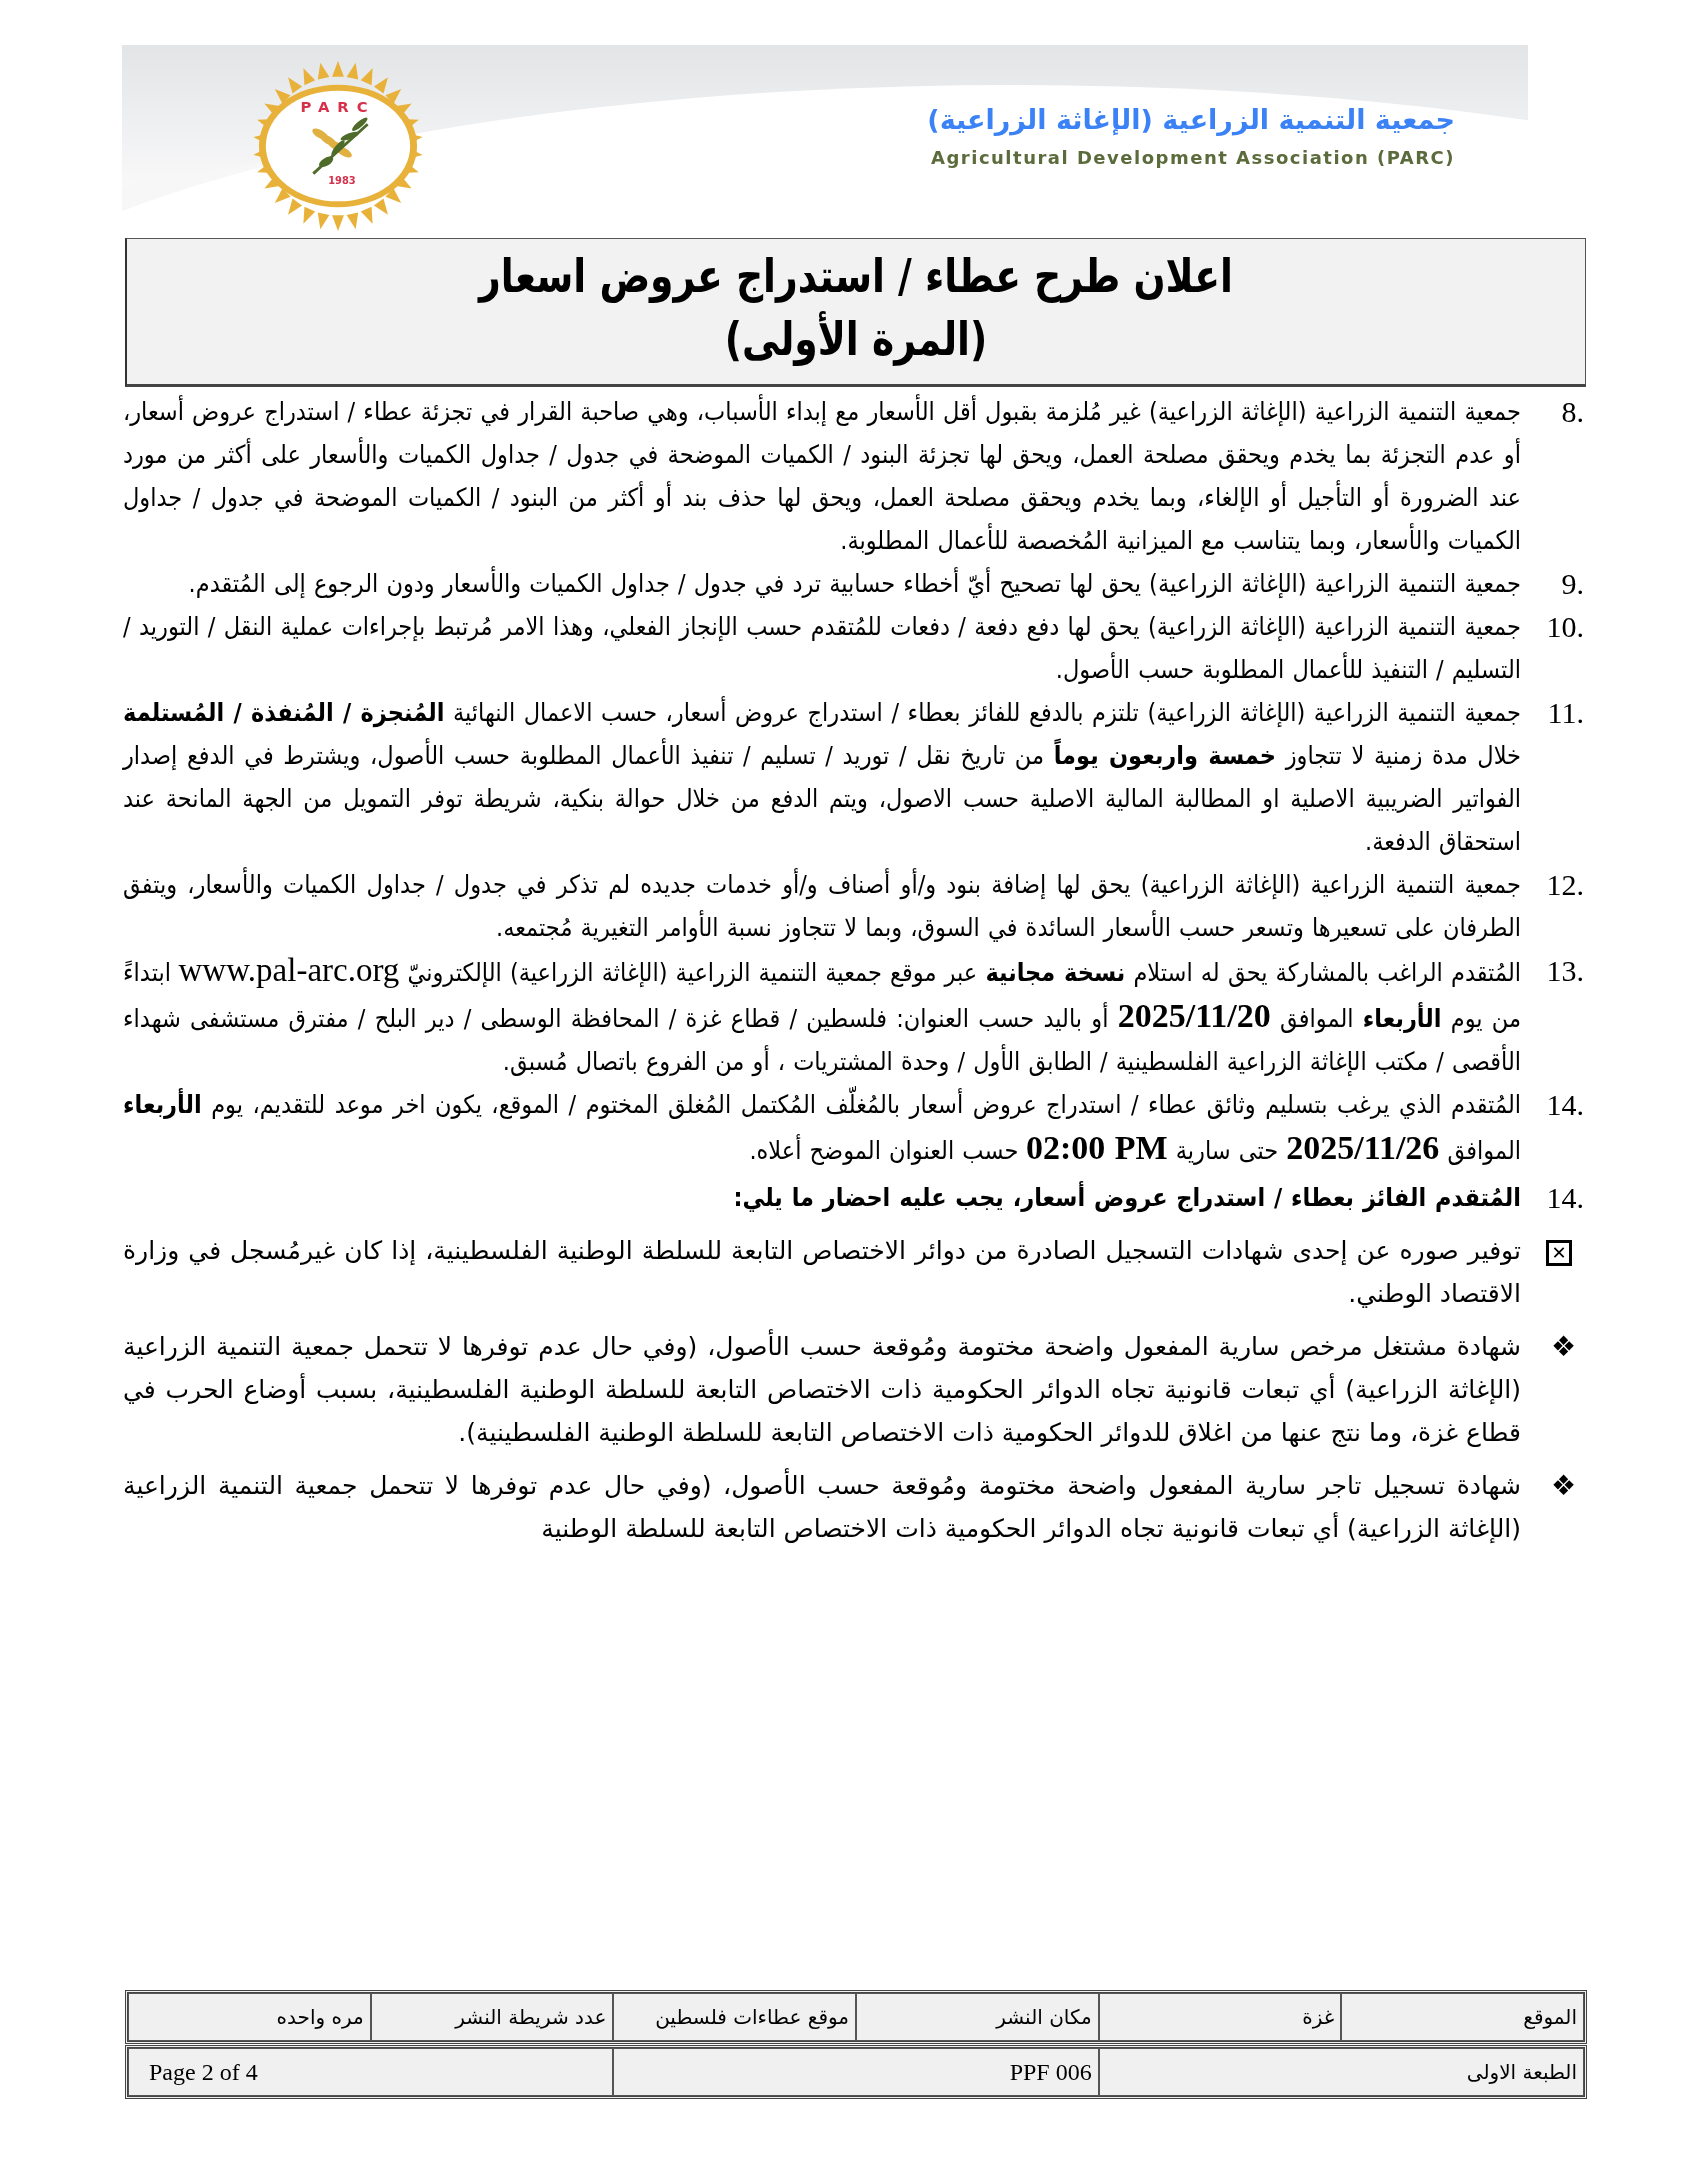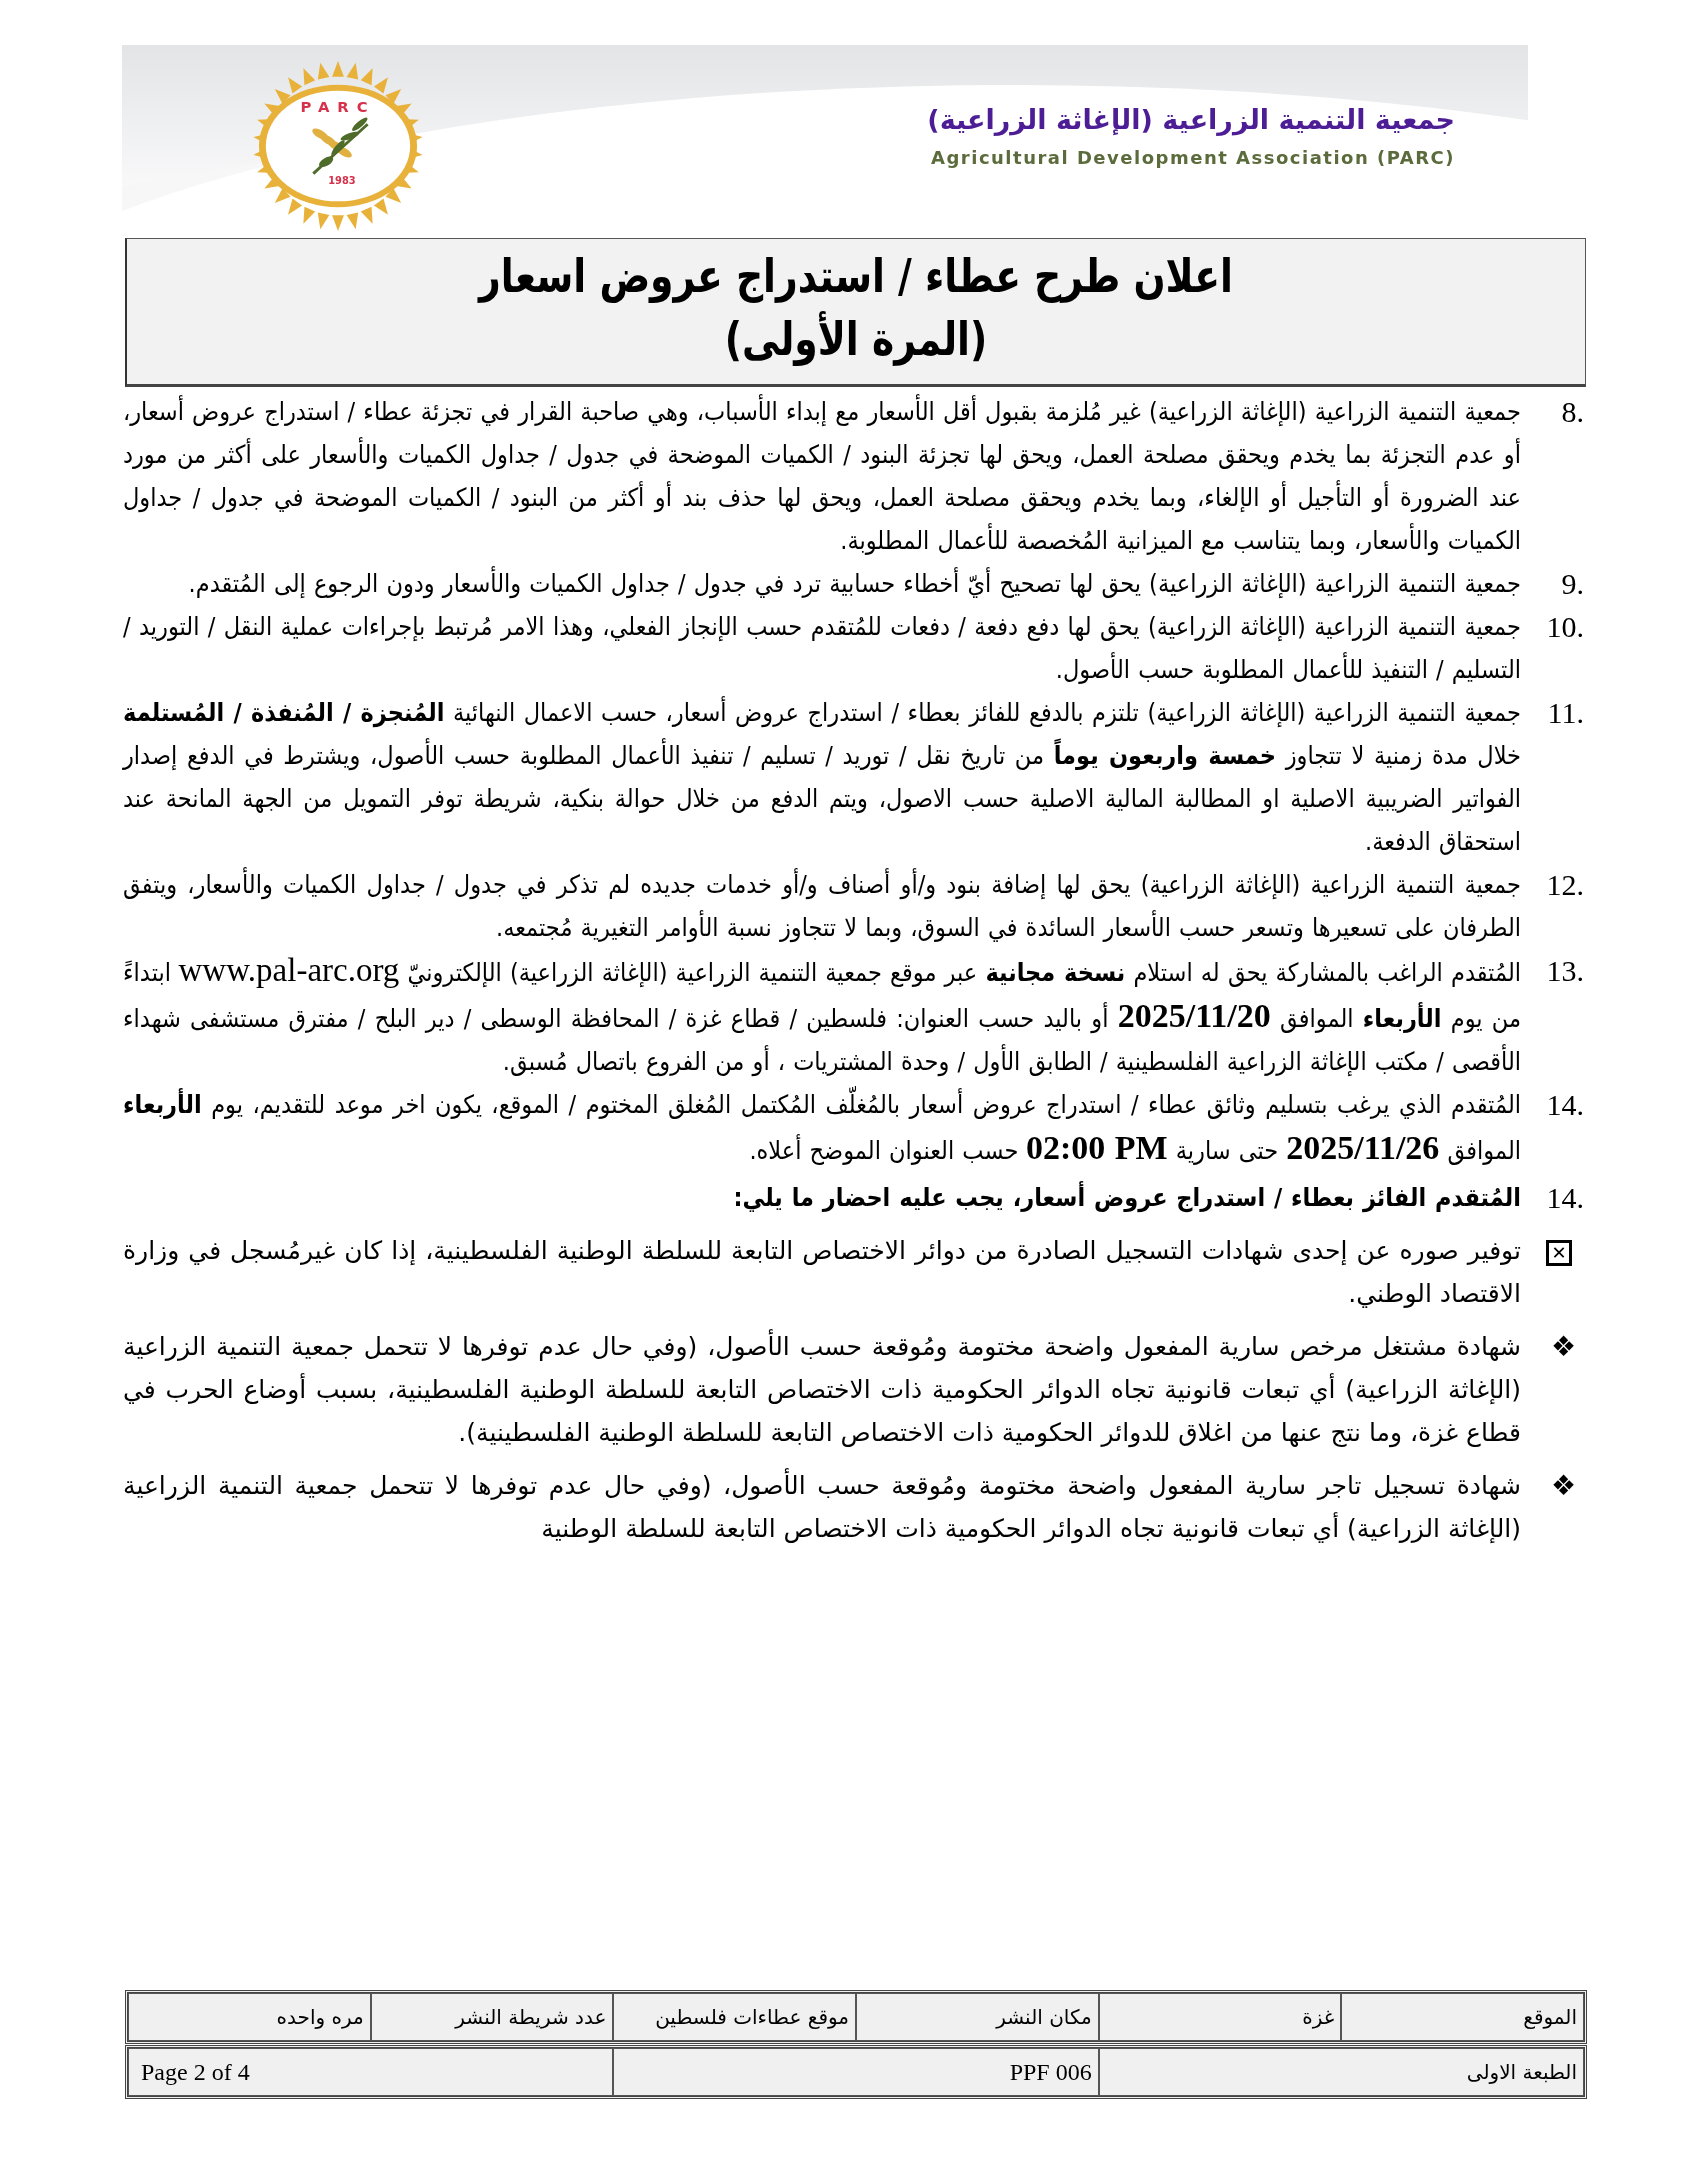--- a/index.html
+++ b/index.html
@@ -9,21 +9,21 @@
   
   .header-band { position: absolute; left: 122px; top: 45px; width: 1406px; height: 188px;
     background: linear-gradient(180deg, #e3e4e6 0%, #eeeff1 40%, #f7f7f8 70%, #ffffff 100%);
     overflow: hidden; }
   .header-band .swoosh { position: absolute; left: -198px; top: 40px; width: 2178px; height: 594px;
     border-radius: 50%; background: #ffffff; }
   .header-band .swoosh2 { position: absolute; left: -297px; top: 109px; width: 1188px; height: 495px;
     border-radius: 50%; background: linear-gradient(90deg,#f3f3f4,#ffffff); opacity: .8; }
   .logo { position: absolute; left: 224px; top: 59px; width: 228px; height: 173px; }
   .org-ar { position: absolute; right: 228px; top: 104px; direction: rtl;
-    font-family: "DejaVu Sans", sans-serif; font-weight: bold; font-size: 27px; color: #4c1d95;
+    font-family: "DejaVu Sans", sans-serif; font-weight: bold; font-size: 27px; color: #3b82f6;
     letter-spacing: 0.5px; }
   .org-en { position: absolute; right: 228px; top: 147px;
     font-family: "DejaVu Sans", sans-serif; font-weight: bold; font-size: 18px; color: #5b6b3b;
     letter-spacing: 1.5px; }
 
   
   .title-box { position: absolute; left: 125px; top: 238px; width: 1461px; height: 149px;
     background: #f2f2f2; border: 1.5px solid #555; border-left: 2.5px solid #333;
     border-bottom: 3px solid #444; box-sizing: border-box; text-align: center; direction: rtl; }
   .title-box .t1 { font-family: "DejaVu Sans", sans-serif; font-weight: bold; font-size: 46px;
@@ -53,21 +53,21 @@
   .bullet .txt { font-family: "DejaVu Sans", sans-serif; font-size: 25px; display: block;
     letter-spacing: -0.6px; text-align: justify; text-align-last: right; margin-top: 10px; }
 
   
   .ftable { position: absolute; left: 125px; width: 1462px; border-collapse: separate;
     border-spacing: 0; border: 3px double #444; background: #f0f0f0; direction: rtl; }
   .ftable td { border: 1.5px solid #555; text-align: right; font-family: "DejaVu Sans", sans-serif;
     font-size: 20px; height: 46px; padding: 0 6px; }
   .ft1 { top: 1990px; }
   .ft2 { top: 2045px; }
-  .ft2 td.page { text-align: left; direction: ltr; font-family: "Liberation Serif", serif; font-size: 24px; padding-left: 12px; }
+  .ft2 td.page { text-align: left; direction: ltr; font-family: "Liberation Serif", serif; font-size: 24px; padding-left: 20px; }
   .ft2 td.code { font-family: "Liberation Serif", serif; font-size: 24px; }
 </style>
 </head>
 <body>
 
 <div class="header-band">
   <div class="swoosh2"></div>
   <div class="swoosh"></div>
 </div>
 

